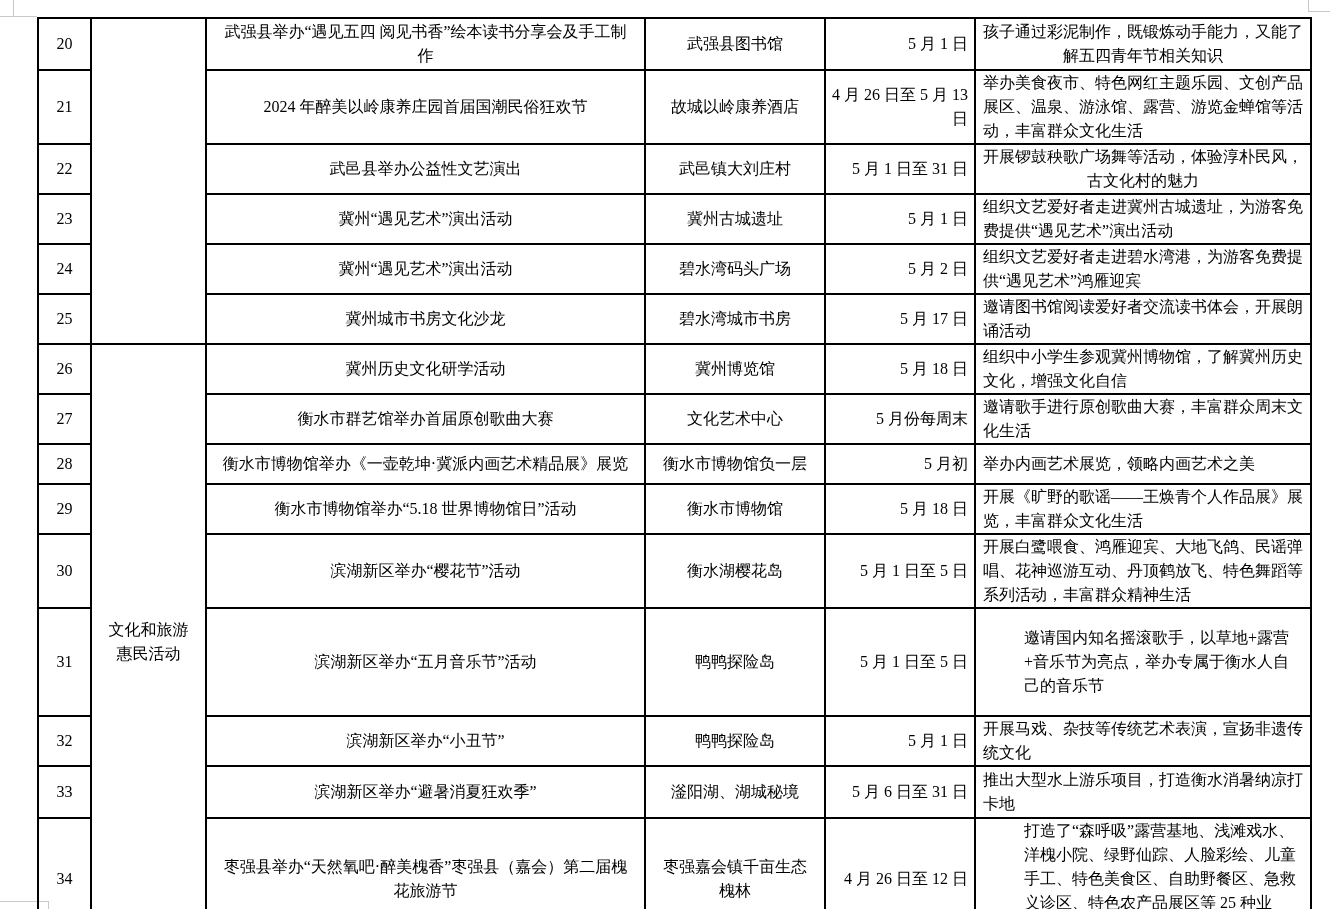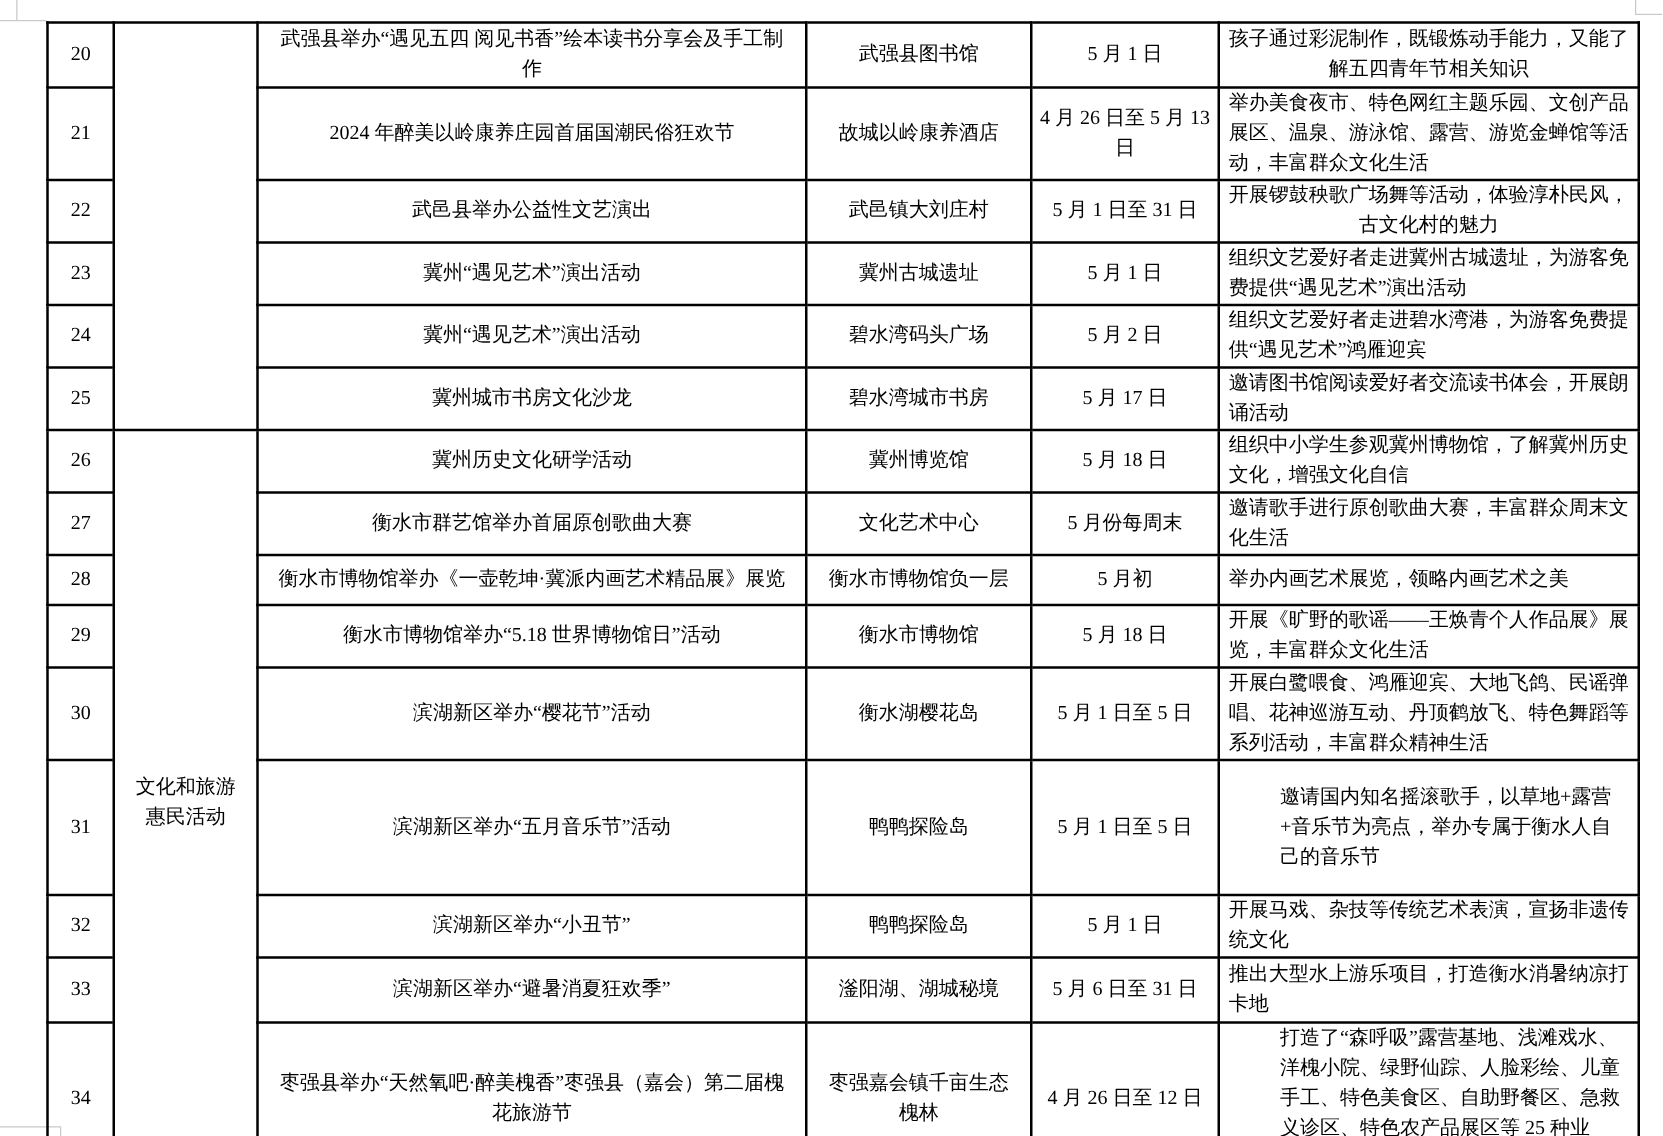--- a/index.html
+++ b/index.html
@@ -29,21 +29,21 @@
     overflow:hidden;
     word-break:break-all;
   }
   td.c-num{text-align:center;font-size:21px;line-height:24px;margin-top:17px;}
   td.c-cat{
     text-align:center;font-size:21px;line-height:34px;
     padding:0 14px;word-break:break-all;
   }
   td.c-act{text-align:center;padding:0 12px;}
   td.c-loc{text-align:center;padding:0 12px;}
-  td.c-date{text-align:center;padding:0 6px;}
+  td.c-date{text-align:right;padding:0 6px;}
   td.c-desc{text-align:left;padding:0 7px;}
   td.c-desc.center{text-align:center;}
   td.lh-lg{line-height:29px;padding-left:48px;}
 </style>
 </head>
 <body>
 
 <div class="grid-frag" id="frag-tl-v"></div>
 <div class="grid-frag" id="frag-tl-h"></div>
 <div class="grid-frag" id="frag-tr-v"></div>

